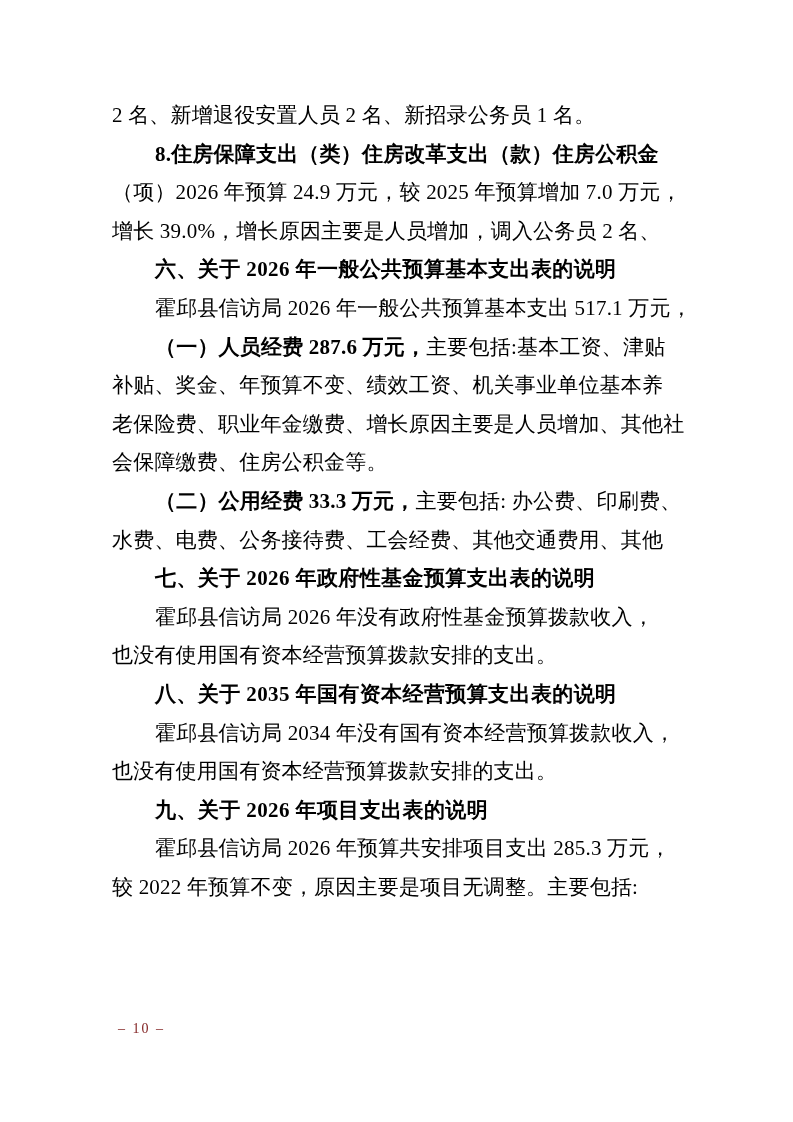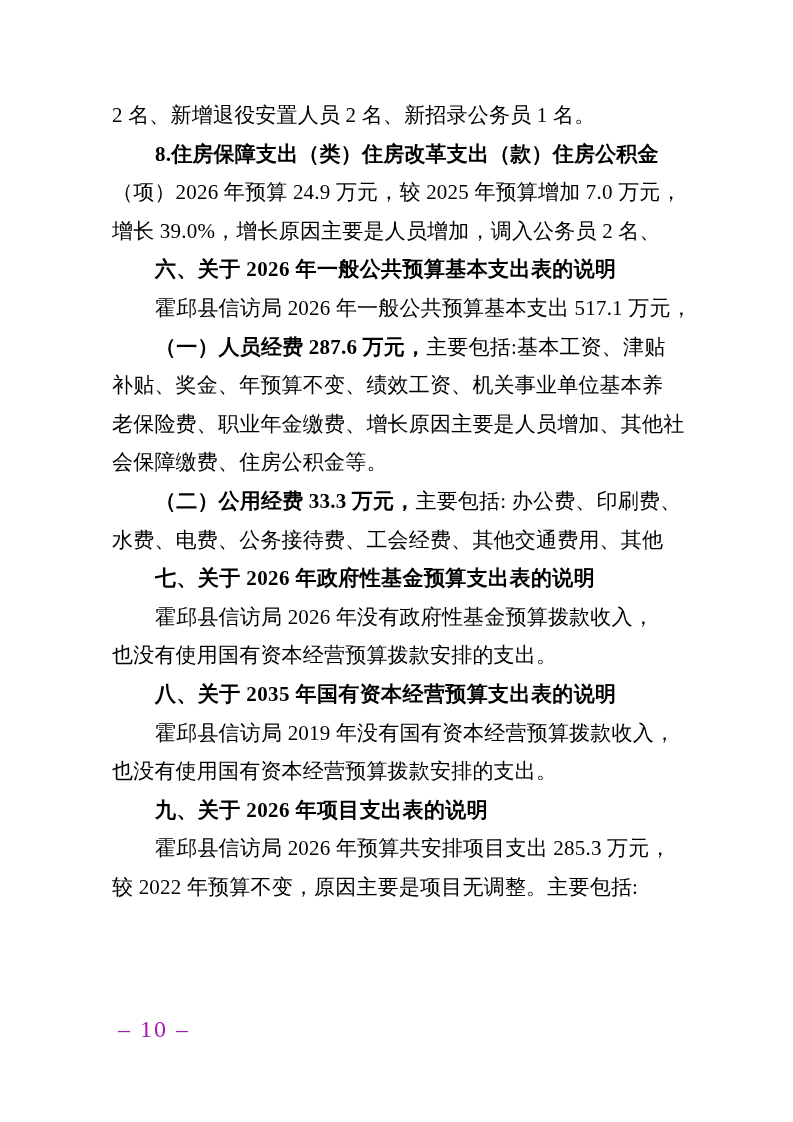--- a/index.html
+++ b/index.html
@@ -39,23 +39,23 @@
     letter-spacing: 0.4px;
   }
   .run { font-weight: normal; }
   .run.bold { font-weight: bold; margin-top: 28px; }
   .footer {
     position: absolute;
     left: 118px;
     top: 1016px;
     height: 26px;
     line-height: 26px;
-    font-size: 24px;
+    font-size: 14px;
     font-family: "Liberation Serif", serif;
-    color: #a21caf;
+    color: #7f1d1d;
     letter-spacing: 2px;
   }
 </style>
 </head>
 <body>
 
 <div class="page">
   <div class="content">
       <div class="line body"><span class="run">2 名、新增退役安置人员 2 名、新招录公务员 1 名。</span></div>
       <div class="line body indent"><span class="run bold">8.住房保障支出（类）住房改革支出（款）住房公积金</span></div>
@@ -66,20 +66,20 @@
       <div class="line body indent"><span class="run bold">（一）人员经费 287.6 万元，</span><span class="run">主要包括:基本工资、津贴</span></div>
       <div class="line body"><span class="run">补贴、奖金、年预算不变、绩效工资、机关事业单位基本养</span></div>
       <div class="line body"><span class="run">老保险费、职业年金缴费、增长原因主要是人员增加、其他社</span></div>
       <div class="line body"><span class="run">会保障缴费、住房公积金等。</span></div>
       <div class="line body indent"><span class="run bold">（二）公用经费 33.3 万元，</span><span class="run">主要包括: 办公费、印刷费、</span></div>
       <div class="line body"><span class="run">水费、电费、公务接待费、工会经费、其他交通费用、其他</span></div>
       <div class="line heading indent"><span class="run bold">七、关于 2026 年政府性基金预算支出表的说明</span></div>
       <div class="line body indent"><span class="run">霍邱县信访局 2026 年没有政府性基金预算拨款收入，</span></div>
       <div class="line body"><span class="run">也没有使用国有资本经营预算拨款安排的支出。</span></div>
       <div class="line heading indent"><span class="run bold">八、关于 2035 年国有资本经营预算支出表的说明</span></div>
-      <div class="line body indent"><span class="run">霍邱县信访局 2019 年没有国有资本经营预算拨款收入，</span></div>
+      <div class="line body indent"><span class="run">霍邱县信访局 2034 年没有国有资本经营预算拨款收入，</span></div>
       <div class="line body"><span class="run">也没有使用国有资本经营预算拨款安排的支出。</span></div>
       <div class="line heading indent"><span class="run bold">九、关于 2026 年项目支出表的说明</span></div>
       <div class="line body indent"><span class="run">霍邱县信访局 2026 年预算共安排项目支出 285.3 万元，</span></div>
       <div class="line body"><span class="run">较 2022 年预算不变，原因主要是项目无调整。主要包括:</span></div>
     </div>
   <div class="footer">– 10 –</div>
 </div>
 
 </body></html>

